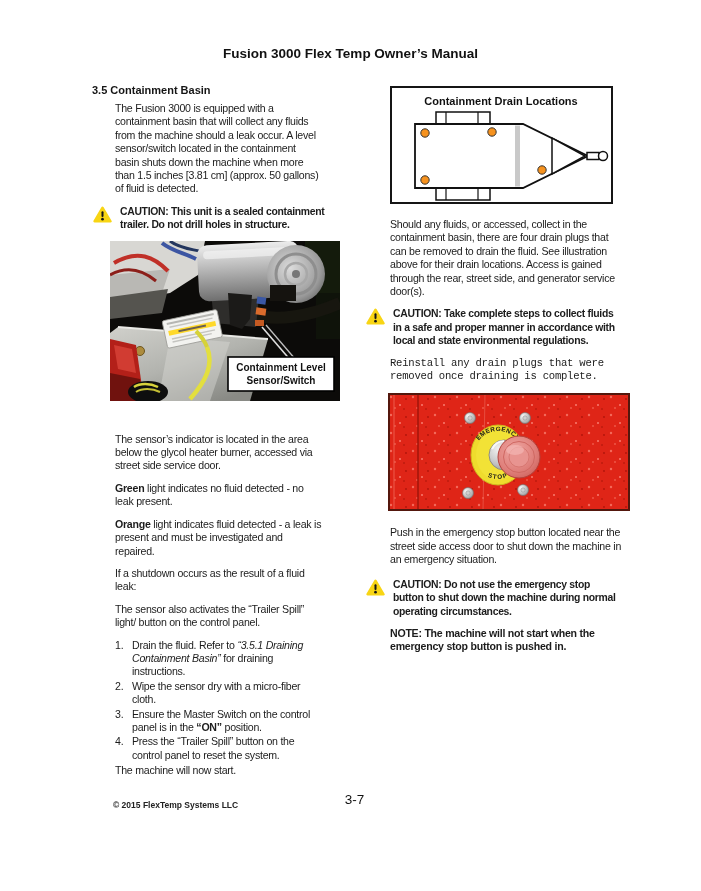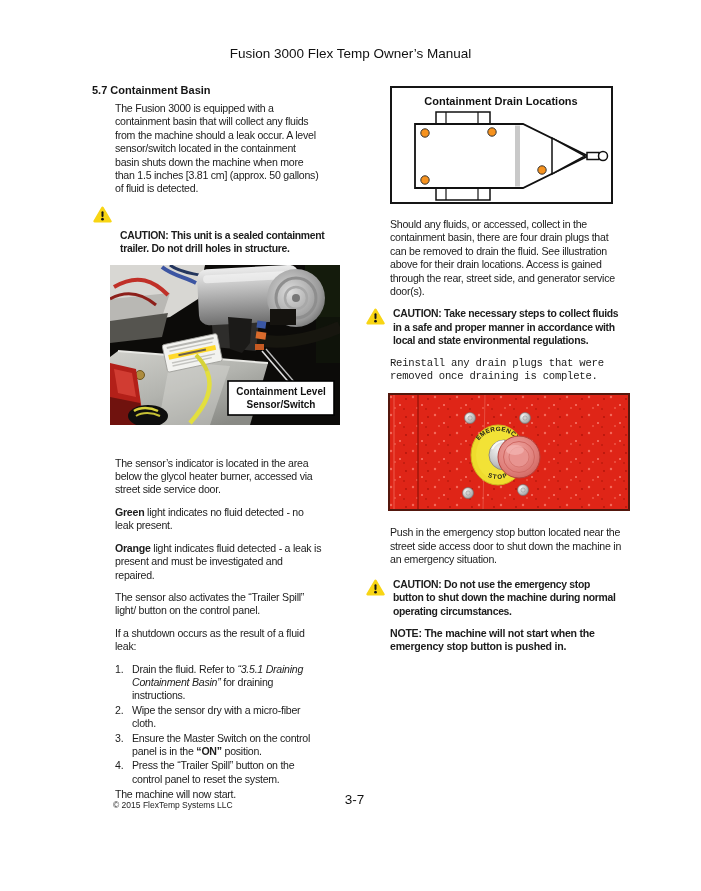--- a/index.html
+++ b/index.html
@@ -1,56 +1,56 @@
 <!DOCTYPE html>
 <html><head>
 <meta charset="utf-8">
 <style>
   html,body{margin:0;padding:0;background:#ffffff;}
   .page{position:relative;width:701px;height:891px;background:#fff;overflow:hidden;
         font-family:"Liberation Sans",sans-serif;color:#1c1c1c;}
   .header-title{position:absolute;top:46px;left:0;right:0;text-align:center;
-        font-size:13.5px;font-weight:normal;color:#111;}
+        font-size:13.5px;font-weight:bold;color:#111;}
   .col{position:absolute;top:84px;}
   .col-left{left:92px;width:254px;}
   .col-right{left:365px;width:262px;}
   h2.sec{font-size:11px;font-weight:bold;margin:0 0 6px 0;color:#151515;}
   h2.sec-light{font-size:11px;font-weight:normal;margin:0 0 9px 0;color:#222;}
   .u{text-decoration:underline;text-underline-offset:2px;}
   p.body{font-size:10.6px;line-height:13.4px;letter-spacing:-0.25px;margin:0 0 9px 0;}
   .col-left p.body{margin-left:23px;width:207px;}
   .col-right p.body{margin-left:25px;width:237px;}
   p.bold{font-weight:bold;}
   .caution{display:flex;gap:8px;margin:1px 0 9px 1px;align-items:flex-start;}
   .caution .cicon{flex:none;width:19px;padding-top:1px;}
   .caution .cicon svg{width:19px;height:17px;display:block;}
   .caution .ctext{font-weight:bold;font-size:10.4px;line-height:13.4px;letter-spacing:-0.3px;}
-  .col-left .caution .ctext{width:214px;margin-top:24px;}
+  .col-left .caution .ctext{width:214px;}
   .col-right .caution .ctext{width:226px;}
   .photo1{margin:2px 0 12px 18px;width:230px;height:180px;line-height:0;}
   .photo2{margin:2px 0 15px 23px;width:242px;height:118px;line-height:0;}
   .diagram{margin:2px 12px 14px 25px;width:219px;height:114px;border:2px solid #151515;line-height:0;}
   .steps{margin:0 0 2px 23px;font-size:10.6px;line-height:13.4px;letter-spacing:-0.25px;width:210px;}
   .step{display:flex;margin:0 0 1px 0;}
   .step .num{flex:none;width:17px;}
   .step .stxt{flex:1;}
   svg text{font-family:"Liberation Sans",sans-serif;}
-  .footer-left{position:absolute;left:92px;top:800px;font-size:8.5px;font-weight:normal;color:#222;padding-left:21px;}
+  .footer-left{position:absolute;left:92px;top:800px;font-size:8.5px;font-weight:bold;color:#222;padding-left:21px;}
   .footer-page{position:absolute;left:0;right:0;top:792px;text-align:center;font-size:13.5px;color:#111;padding-left:8px;}
 </style>
 </head>
 <body>
 
 <div class="page">
 
   <div class="header-title">Fusion 3000 Flex Temp Owner’s Manual</div>
 
   <div class="col col-left">
 
-    <h2 class="sec">5.7 Containment Basin</h2>
+    <h2 class="sec">3.5 Containment Basin</h2>
 
     <p class="body">The Fusion 3000 is equipped with a containment basin that will collect any fluids from the machine should a leak occur. A level sensor/switch located in the containment basin shuts down the machine when more than 1.5 inches [3.81 cm] (approx. 50 gallons) of fluid is detected.</p>
 
     <div class="caution">
       <span class="cicon">
         <svg viewBox="0 0 24 22">
           <path d="M12,2.2 L22.4,19.8 L1.6,19.8 Z" fill="#f8d514" stroke="#f8d514" stroke-width="3" stroke-linejoin="round"></path>
           <rect x="10.7" y="6.8" width="2.6" height="7.4" rx="1.2" fill="#151515"></rect>
           <circle cx="12" cy="17" r="1.7" fill="#151515"></circle>
         </svg>
@@ -132,23 +132,23 @@
         </g>
       </svg>
     </div>
 
     <p class="body">The sensor’s indicator is located in the area below the glycol heater burner, accessed via street side service door.</p>
 
     <p class="body"><b>Green</b><span> light indicates no fluid detected - no leak present.</span></p>
 
     <p class="body"><b>Orange</b><span> light indicates fluid detected - a leak is present and must be investigated and repaired.</span></p>
 
+    <p class="body">If a shutdown occurs as the result of a fluid leak:</p>
+
     <p class="body">The sensor also activates the “Trailer Spill” light/ button on the control panel.</p>
-
-    <p class="body">If a shutdown occurs as the result of a fluid leak:</p>
 
     <div class="steps">
       <div class="step">
         <span class="num">1.</span>
         <span class="stxt"><span>Drain the fluid. Refer to </span><i>“3.5.1 Draining Containment Basin”</i><span> for draining instructions.</span></span>
       </div>
       <div class="step">
         <span class="num">2.</span>
         <span class="stxt"><span>Wipe the sensor dry with a micro-fiber cloth.</span></span>
       </div>
@@ -192,21 +192,21 @@
     <p class="body">Should any fluids, or accessed, collect in the containment basin, there are four drain plugs that can be removed to drain the fluid. See illustration above for their drain locations. Access is gained through the rear, street side, and generator service door(s).</p>
 
     <div class="caution">
       <span class="cicon">
         <svg viewBox="0 0 24 22">
           <path d="M12,2.2 L22.4,19.8 L1.6,19.8 Z" fill="#f8d514" stroke="#f8d514" stroke-width="3" stroke-linejoin="round"></path>
           <rect x="10.7" y="6.8" width="2.6" height="7.4" rx="1.2" fill="#151515"></rect>
           <circle cx="12" cy="17" r="1.7" fill="#151515"></circle>
         </svg>
       </span>
-      <span class="ctext">CAUTION: Take necessary steps to collect fluids in a safe and proper manner in accordance with local and state environmental regulations.</span>
+      <span class="ctext">CAUTION: Take complete steps to collect fluids in a safe and proper manner in accordance with local and state environmental regulations.</span>
     </div>
 
     <p class="body" style="margin-bottom:10px;font-family:Liberation Mono, monospace;">Reinstall any drain plugs that were removed once draining is complete.</p>
 
 
     <div class="photo2">
       <svg viewBox="0 0 242 118" width="242" height="118" preserveAspectRatio="none">
         <defs>
           <pattern id="speck2" width="22" height="18" patternUnits="userSpaceOnUse">
             <circle cx="3" cy="4" r="1.2" fill="#f4695a"></circle>

